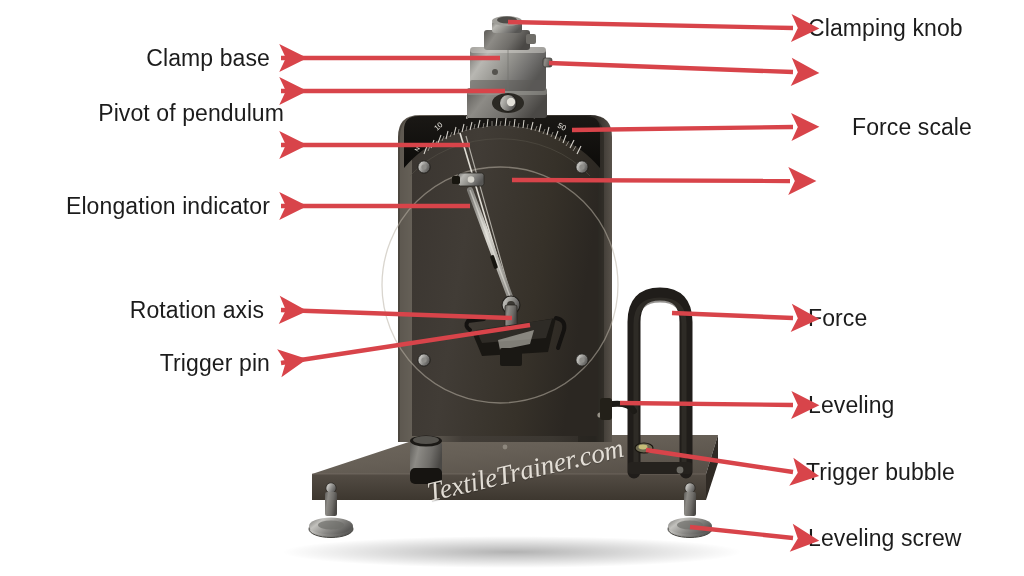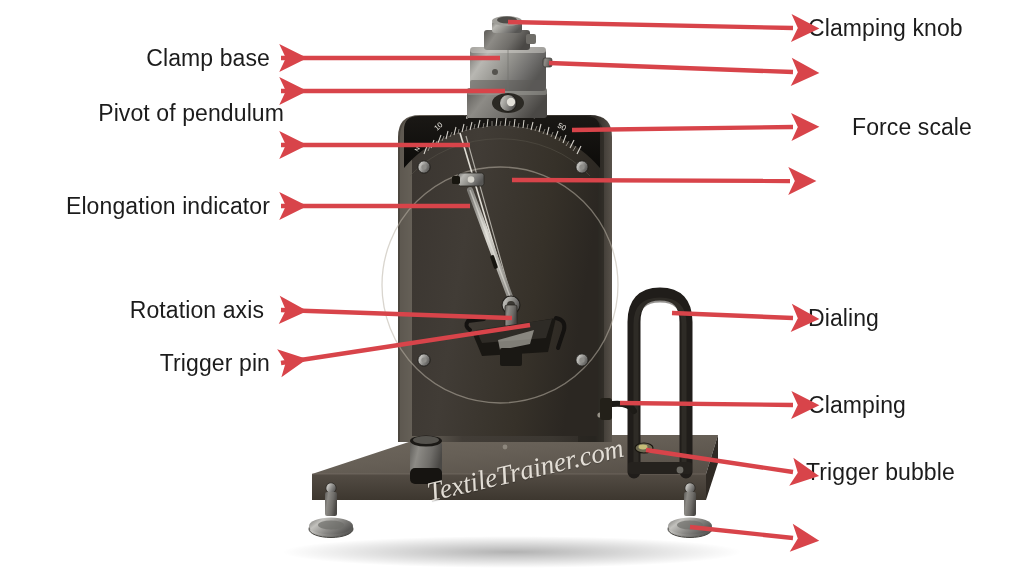--- a/index.html
+++ b/index.html
@@ -335,17 +335,18 @@
   </svg>
 
   <div class="label left" style="left:270px;top:58px;">Clamp base</div>
   <div class="label left" style="left:284px;top:91px;margin-top:22px;">Pivot of pendulum</div>
   <div class="label left" style="left:270px;top:206px;">Elongation indicator</div>
   <div class="label left" style="left:264px;top:310px;">Rotation axis</div>
   <div class="label left" style="left:270px;top:363px;">Trigger pin</div>
 
   <div class="label right" style="left:808px;top:28px;">Clamping knob</div>
   <div class="label right" style="left:852px;top:127px;">Force scale</div>
-  <div class="label right" style="left:808px;top:318px;">Dialing</div>
-  <div class="label right" style="left:808px;top:405px;">Clamping</div>
+  <div class="label right" style="left:808px;top:318px;">Force</div>
+  <div class="label right" style="left:808px;top:405px;">Leveling</div>
   <div class="label right" style="left:806px;top:472px;">Trigger bubble</div>
+  <div class="label right" style="left:808px;top:538px;">Leveling screw</div>
 
 </div>
 
 </body></html>

